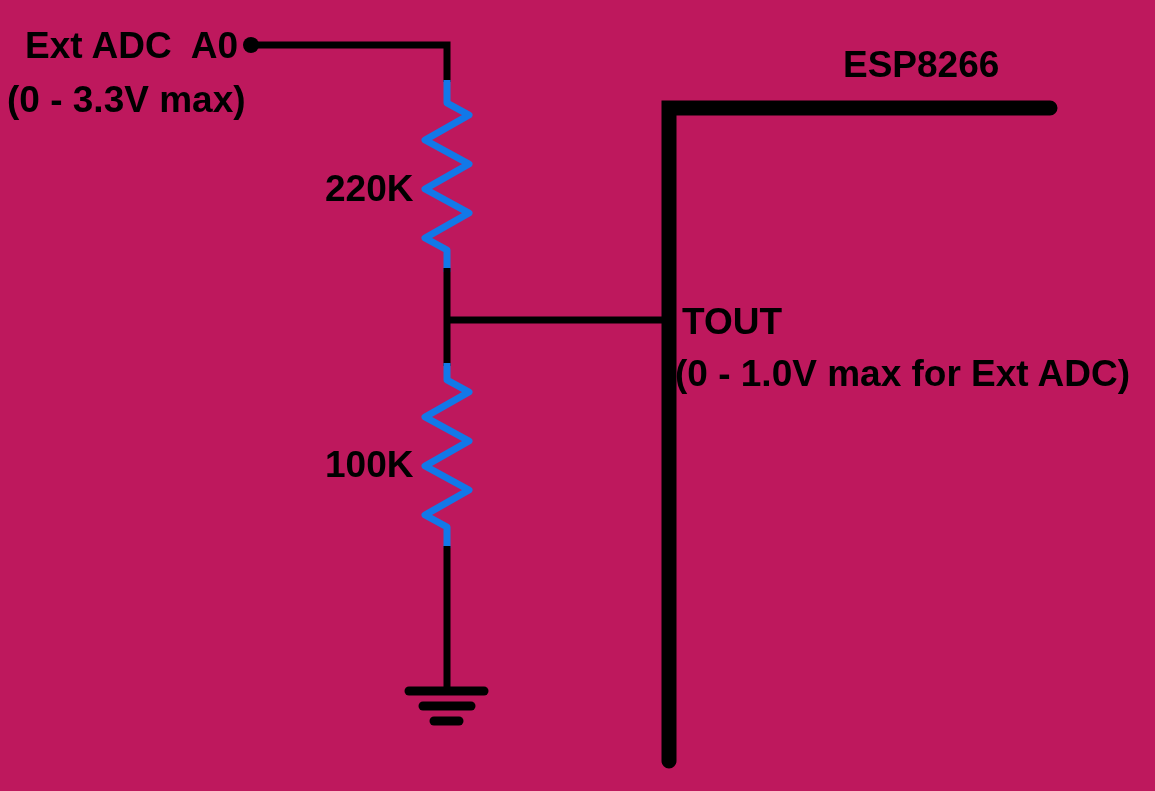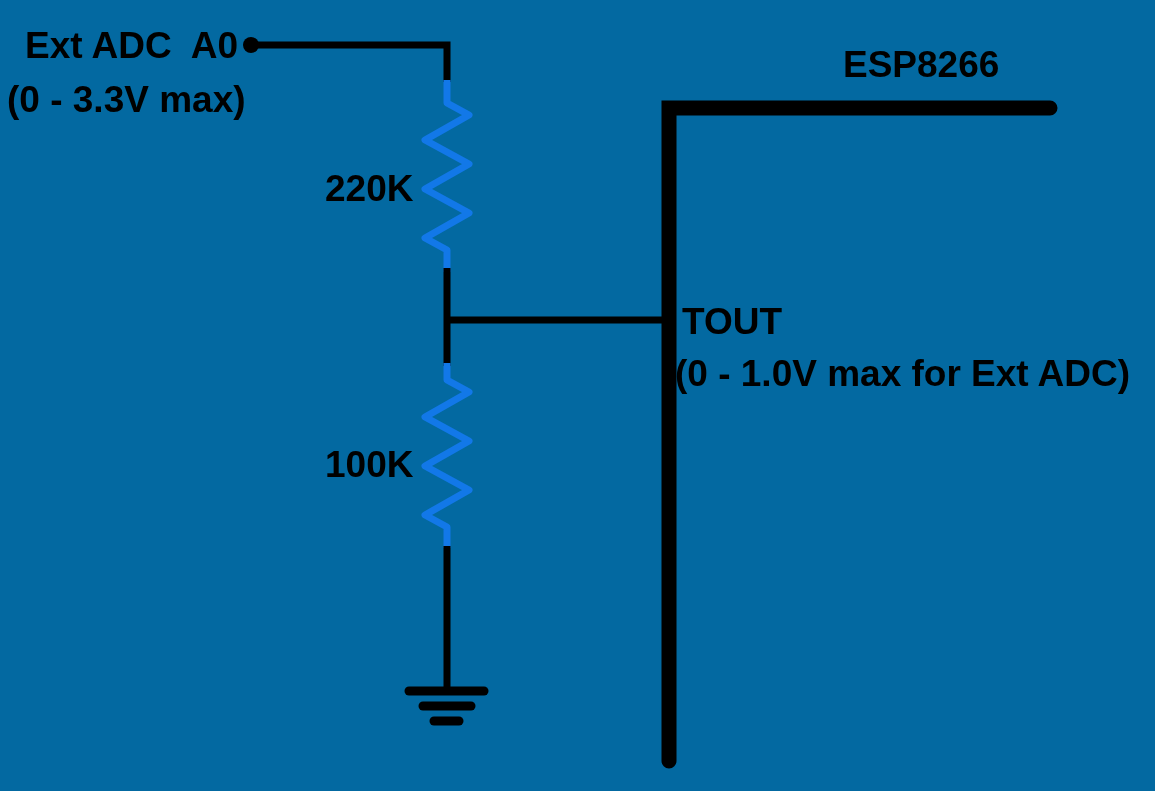--- a/index.html
+++ b/index.html
@@ -4,21 +4,21 @@
 <style>
   html, body {
     margin: 0;
     padding: 0;
     background: #ffffff;
   }
   .canvas {
     position: relative;
     width: 1155px;
     height: 791px;
-    background: #0369a1;
+    background: #be185d;
     overflow: hidden;
   }
   svg {
     display: block;
   }
   .label {
     font-family: "Liberation Sans", "DejaVu Sans", sans-serif;
     font-weight: bold;
     font-size: 37px;
     fill: #000000;

